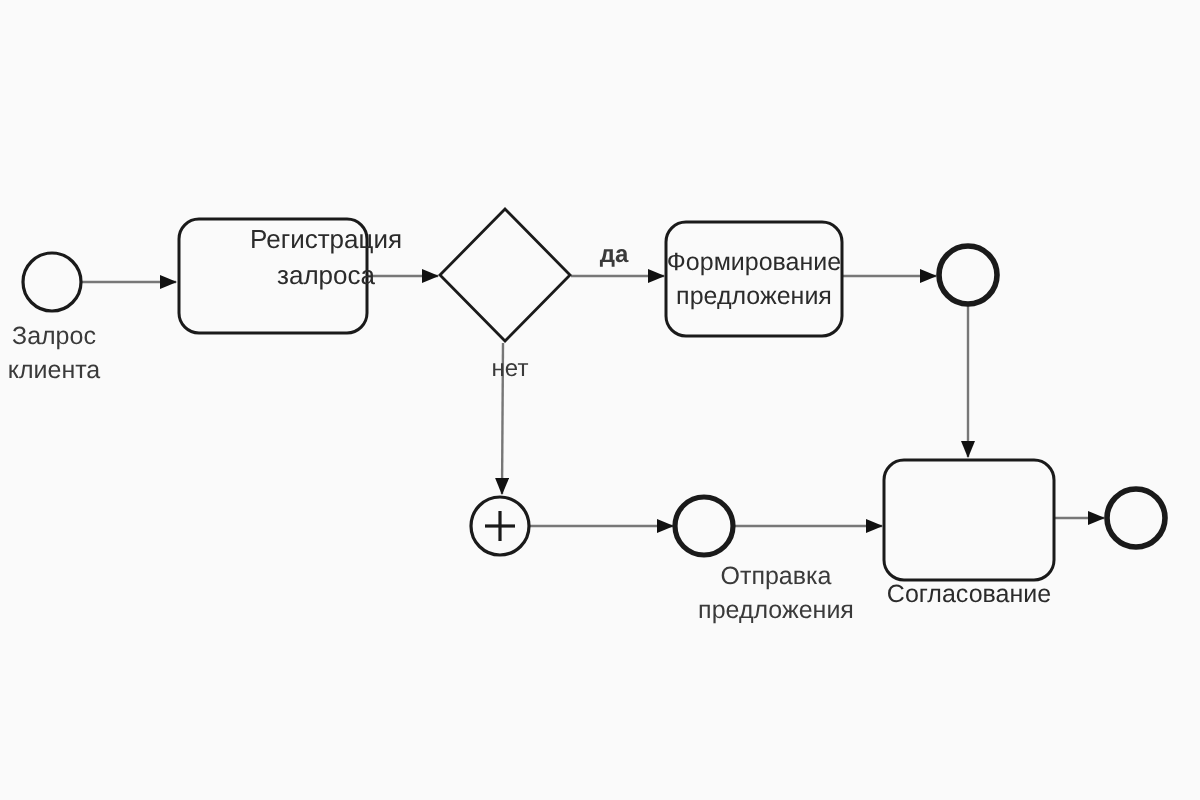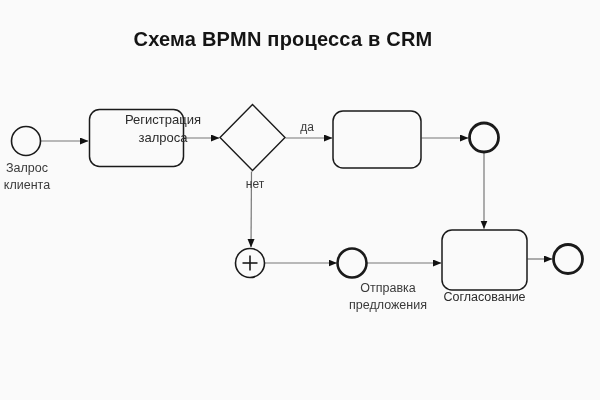--- a/index.html
+++ b/index.html
@@ -12,21 +12,21 @@
   .node-label{position:absolute;display:flex;align-items:center;justify-content:center;
               text-align:center;color:#2b2b2b;line-height:1.35;}
   .lbl-register{left:89px;top:109px;width:94px;height:40px;font-size:13px;padding-left:27px;}
   .lbl-check{left:220px;top:104px;width:65px;height:64px;font-size:11px;line-height:1.3;}
   .lbl-form{left:333px;top:111px;width:88px;height:57px;font-size:12.5px;}
   .lbl-approve{left:442px;top:230px;width:85px;height:60px;font-size:12.5px;margin-top:37px;}
   .ext-label{position:absolute;text-align:center;color:#3a3a3a;font-size:12.5px;line-height:17px;}
   .lbl-start{left:-2px;top:160px;width:58px;}
   .lbl-send{left:311px;top:280px;width:80px;margin-left:37px;}
   .edge-label{position:absolute;color:#3a3a3a;font-size:12px;}
-  .lbl-yes{left:297px;top:120px;width:20px;text-align:center;}
+  .lbl-yes{left:297px;top:120px;width:20px;text-align:center;font-weight:bold;}
   .lbl-no{left:244px;top:177px;width:22px;text-align:center;}
 </style>
 </head>
 <body>
 
 <div class="stage">
 
   <svg width="600" height="400" viewBox="0 0 600 400">
     <defs>
       <marker id="arrow" markerUnits="userSpaceOnUse" markerWidth="9" markerHeight="8" refX="8" refY="3.5" orient="auto">
@@ -56,23 +56,23 @@
       <g stroke="#1a1a1a" stroke-width="1.6">
         <line x1="242.5" y1="263" x2="257.5" y2="263"></line>
         <line x1="250" y1="255.5" x2="250" y2="270.5"></line>
       </g>
     </g>
     <circle cx="352" cy="263" r="14.5" fill="#fafafa" stroke="#1a1a1a" stroke-width="2.6"></circle>
     <rect x="442" y="230" width="85" height="60" rx="10" fill="#fafafa" stroke="#1a1a1a" stroke-width="1.5"></rect>
     <circle cx="568" cy="259" r="14.5" fill="#fafafa" stroke="#1a1a1a" stroke-width="2.8"></circle>
   </svg>
 
-  <div class="title">Схема BPMN процесса в CRM</div>
 
   <div class="node-label lbl-register">Регистрация залроса</div>
+  <div class="node-label lbl-form">Формирование предложения</div>
   <div class="node-label lbl-approve">Согласование</div>
 
   <div class="ext-label lbl-start">Залрос клиента</div>
   <div class="ext-label lbl-send">Отправка предложения</div>
 
   <div class="edge-label lbl-yes">да</div>
   <div class="edge-label lbl-no">нет</div>
 </div>
 
 </body></html>

